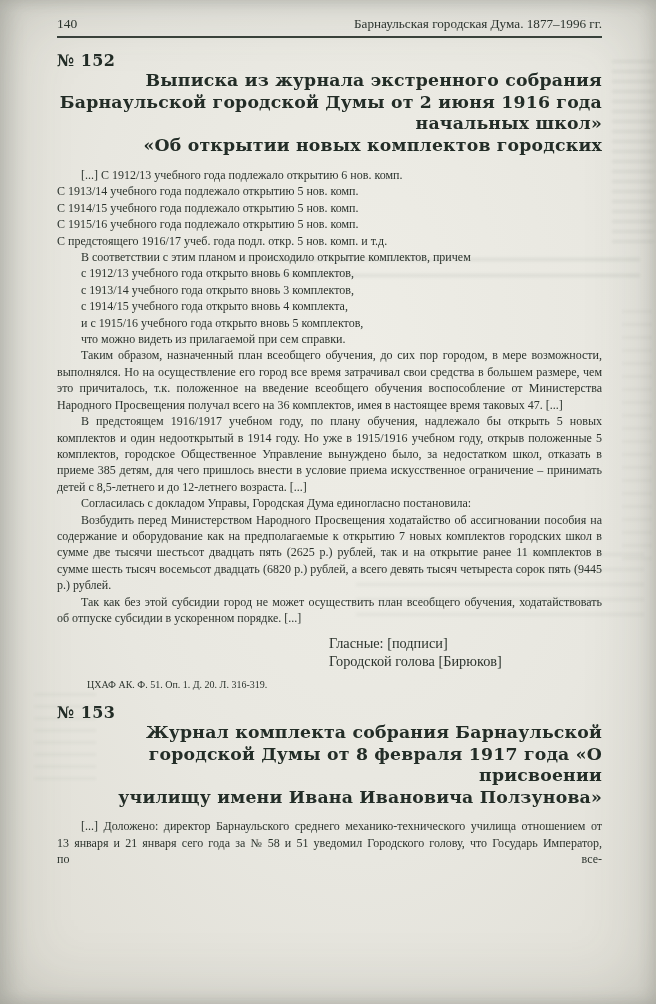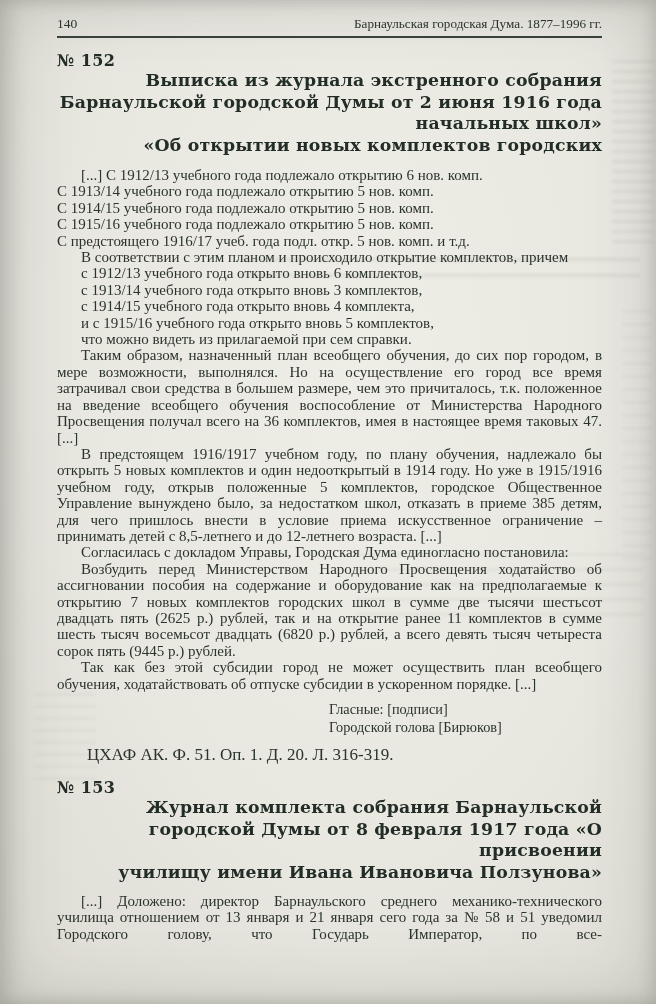--- a/index.html
+++ b/index.html
@@ -30,28 +30,28 @@
   .rule{height:2px;background:#39423b;margin-top:4px;}
 
   
   .doc-num{text-align:left;font-weight:bold;font-size:16px;margin-top:13px;
     font-family:"DejaVu Serif","Liberation Serif",serif;letter-spacing:.4px;color:#232d27;}
   .doc-title{text-align:right;font-weight:bold;font-size:17.3px;line-height:21.5px;
     letter-spacing:.2px;color:#232d27;
     font-family:"DejaVu Serif","Liberation Serif",serif;}
 
   
-  .bodytext{margin-top:11px;font-size:15px;line-height:16.4px;}
+  .bodytext{margin-top:11px;font-size:12px;line-height:16.4px;}
   .tline{text-indent:0;}
   .ind{text-indent:24px;}
   .para{text-align:justify;text-indent:24px;}
   .p153{text-align:justify;text-align-last:justify;text-indent:24px;word-spacing:1.5px;}
 
   .sigs{margin:9px 0 9px 272px;font-size:14.3px;line-height:17.5px;}
-  .archive{margin-top:7px;padding-left:30px;font-size:17px;}
+  .archive{margin-top:7px;padding-left:30px;font-size:10px;}
 
   .doc153{margin-top:12px;}
   .doc153 .bodytext{margin-top:10px;}
 
   
   .ghost{position:absolute;pointer-events:none;filter:blur(1.4px);opacity:.45;}
   .g-a{left:238px;top:247px;width:402px;height:30px;
     background:repeating-linear-gradient(0deg, rgba(120,132,122,.30) 0 3px, transparent 3px 16px);}
   .g-b{left:356px;top:552px;width:288px;height:64px;
     background:repeating-linear-gradient(0deg, rgba(120,132,122,.18) 0 3px, transparent 3px 15px);}

